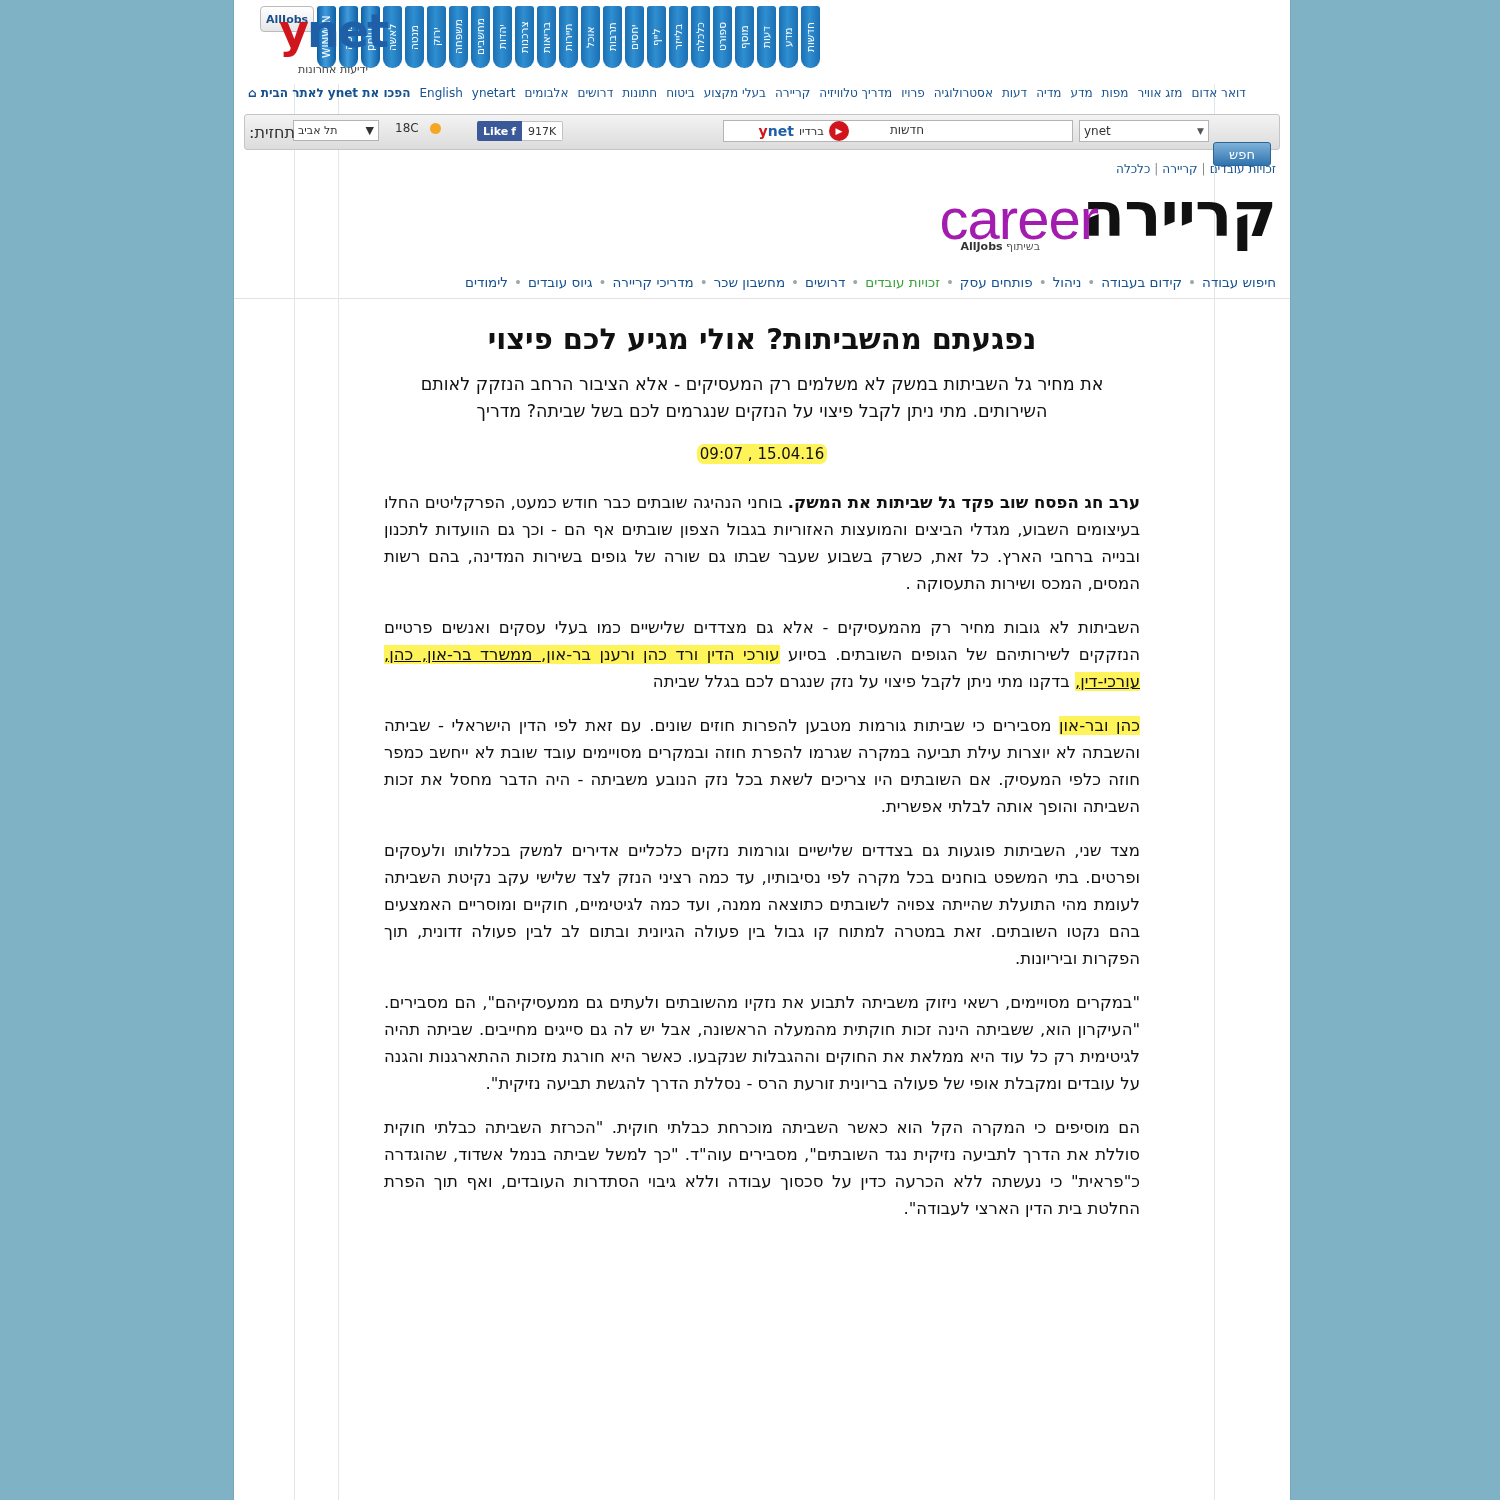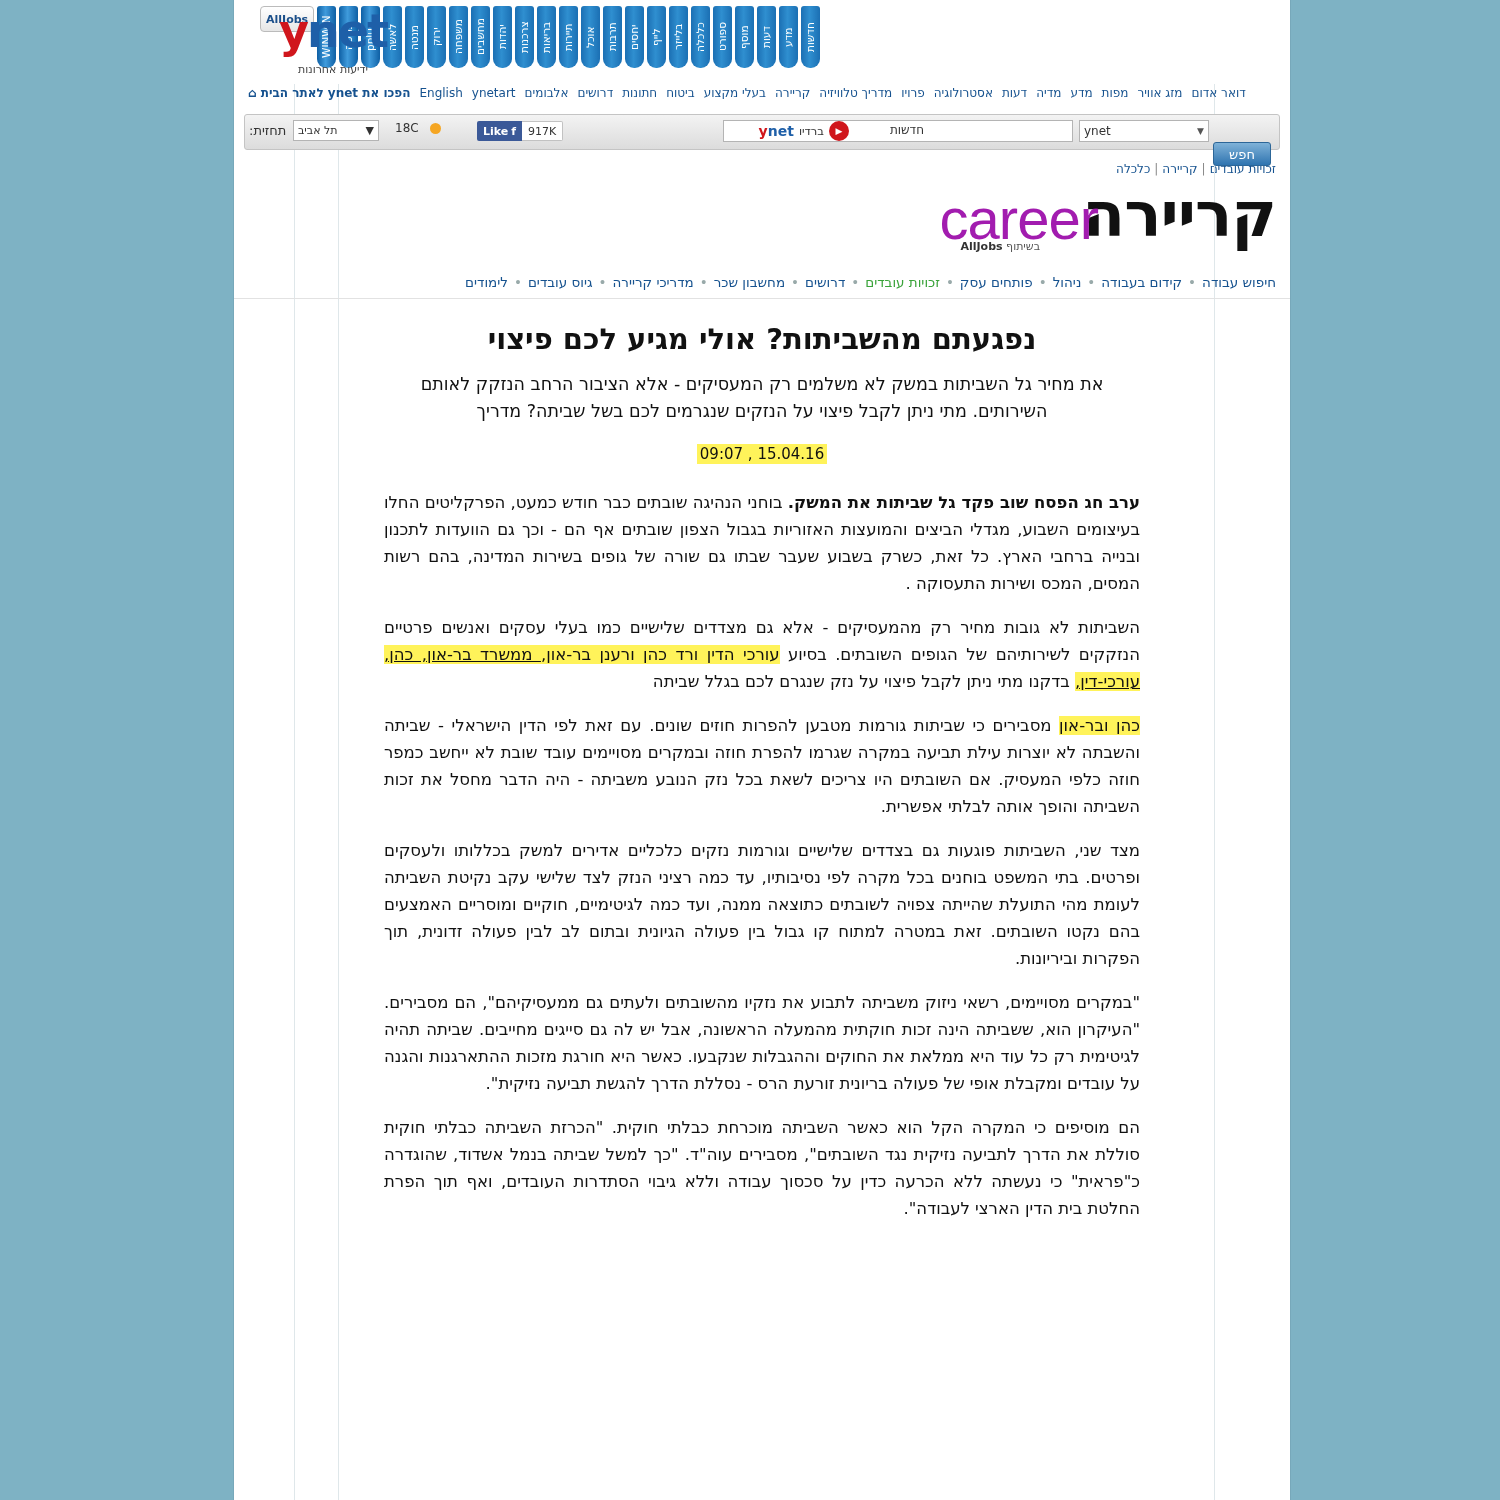--- a/index.html
+++ b/index.html
@@ -160,21 +160,21 @@
     position:absolute;
     left:150px;top:6px;
     display:flex;align-items:center;gap:11px;font-size:12px;color:#333;
   }
   .sun{width:11px;height:11px;border-radius:50%;background:#f5a623;display:inline-block;}
   .city-select{
     position:absolute;left:48px;top:5px;width:86px;height:21px;
     background:#fff;border:1px solid #b4b4b4;font-size:11px;color:#333;
     display:flex;align-items:center;justify-content:space-between;padding:0 4px;box-sizing:border-box;
   }
-  .forecast-lbl{position:absolute;left:4px;top:8px;font-size:13px;color:#333;}
+  .forecast-lbl{position:absolute;left:4px;top:8px;font-size:16px;color:#333;}
   .radio-chip{
     position:absolute;right:430px;top:4px;height:24px;display:flex;align-items:center;gap:5px;
   }
   .radio-chip .play{
     width:20px;height:20px;border-radius:50%;background:#d0161c;color:#fff;
     display:flex;align-items:center;justify-content:center;font-size:9px;
   }
   .radio-chip .ynet-sm{font-weight:bold;color:#1e5fa8;font-size:14px;}
   .radio-chip .ynet-sm .r{color:#d0161c;}
   .radio-chip .txt{font-size:11.5px;color:#333;}
@@ -262,20 +262,21 @@
   }
   .timestamp{
     margin:20px 0 0 0;
     text-align:center;
     font-size:15px;
     color:#111;
   }
   .timestamp span{
     background:#fff35a;
     padding:1px 3px;
+    border-radius:7px;
   }
   .body p{
     margin:17px 0 0 0;
     font-size:16.5px;
     line-height:27px;
     color:#111;
     text-align:justify;
     text-align-last:right;
   }
   .body p.first{margin-top:26px;}

